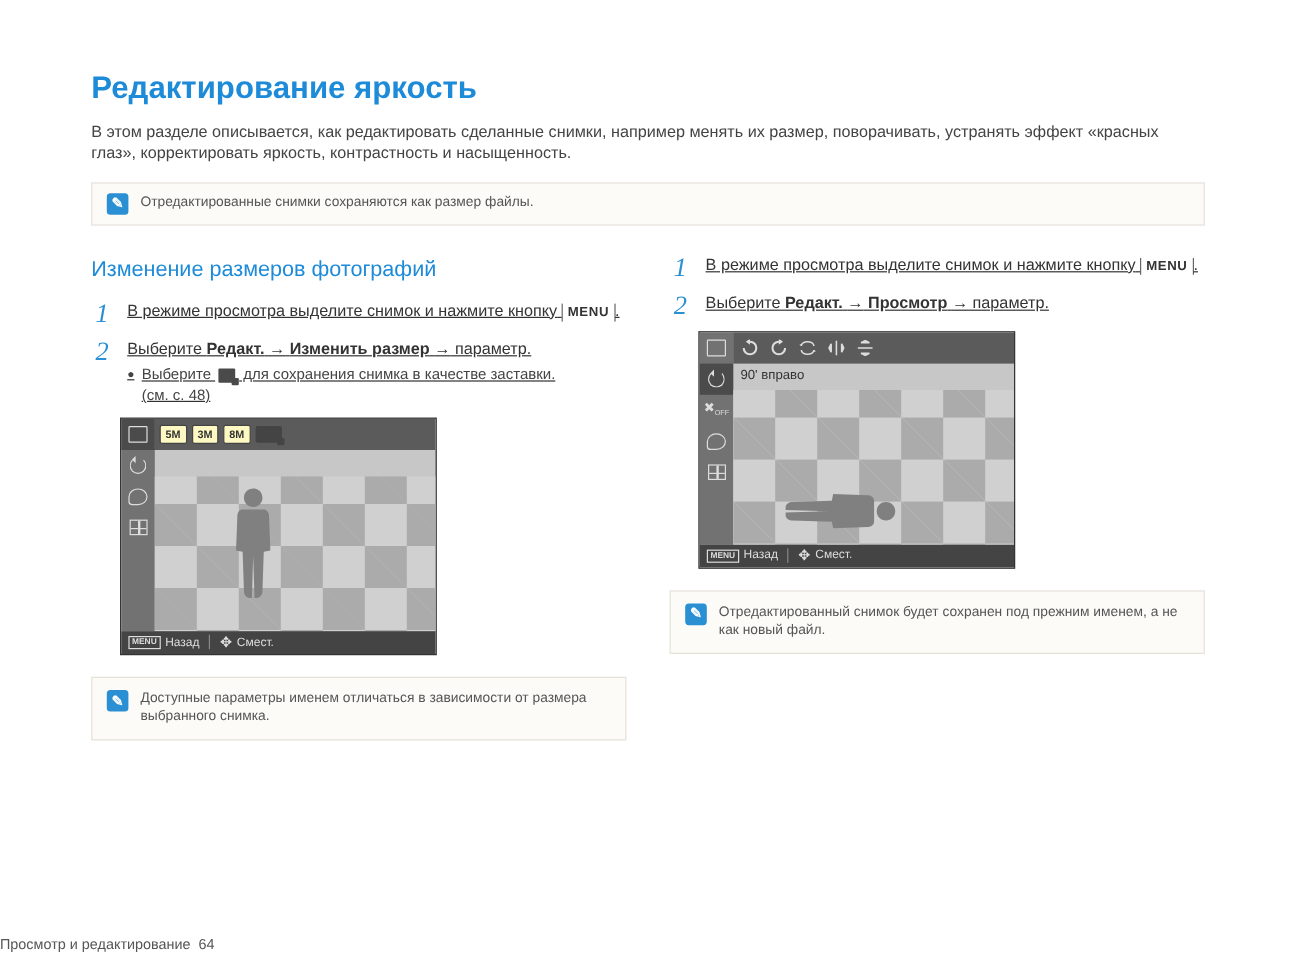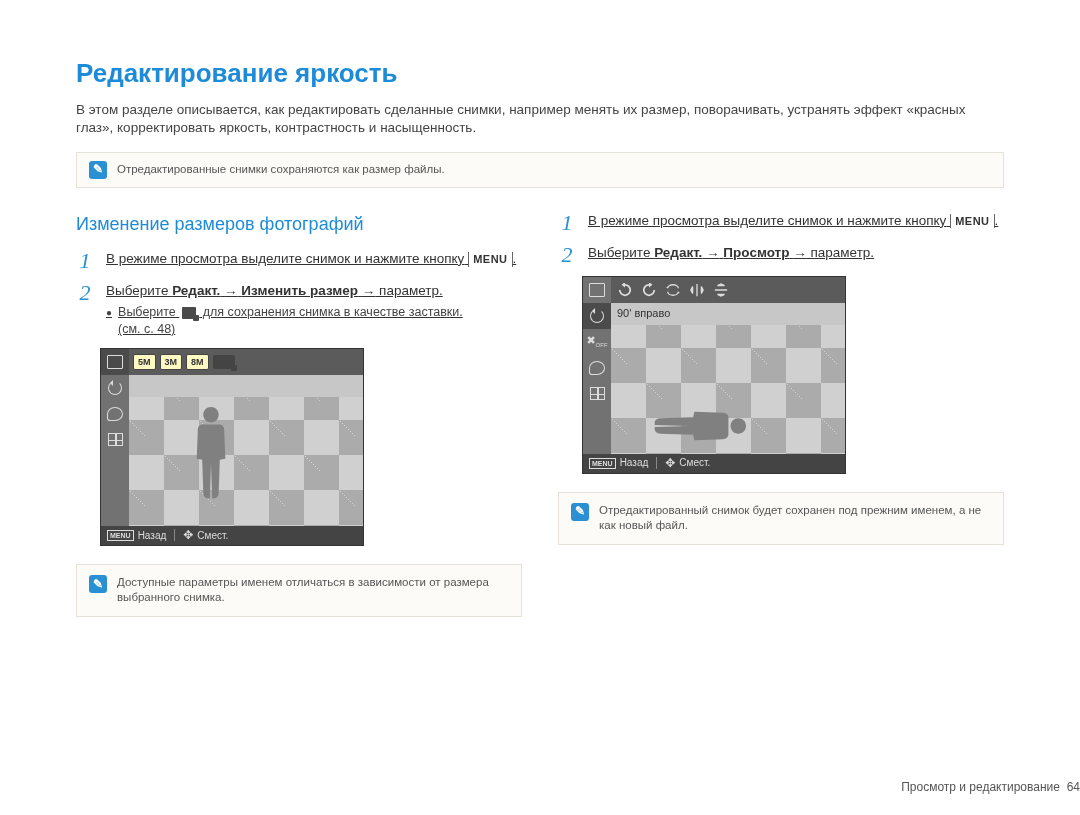--- a/index.html
+++ b/index.html
@@ -192,21 +192,21 @@
   }
   .status-item { display:flex; align-items:center; gap:4px; padding:0 6px; }
   .status-sep { width:1px; height:12px; background:#888; margin:0 2px; }
   .status-menu {
     display:inline-block; border:1px solid #ddd; font-size:7px; padding:0 2px; font-weight:bold; line-height:9px;
   }
   .status-plus { font-size:12px; }
 
   .footer {
     position:absolute; left:0; right:0; bottom:20px;
-    text-align:right; font-size:12px; color:#555;
+    text-align:left; font-size:12px; color:#555;
   }
 
   
   .lcd.rotate .top-row .rchip {
     width:20px; height:16px; display:flex; align-items:center; justify-content:center;
   }
   .rchip svg { width:14px; height:14px; stroke:#ddd; fill:none; stroke-width:1.5; }
 
 </style>
 </head>

